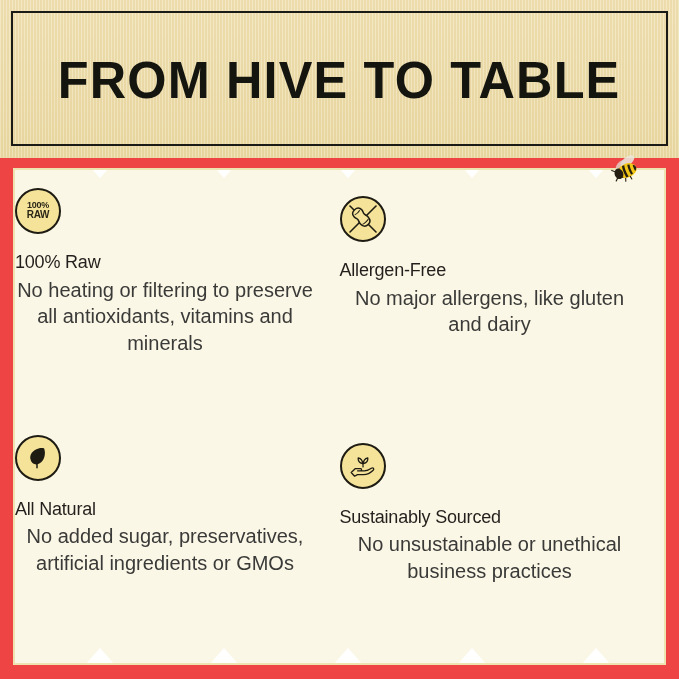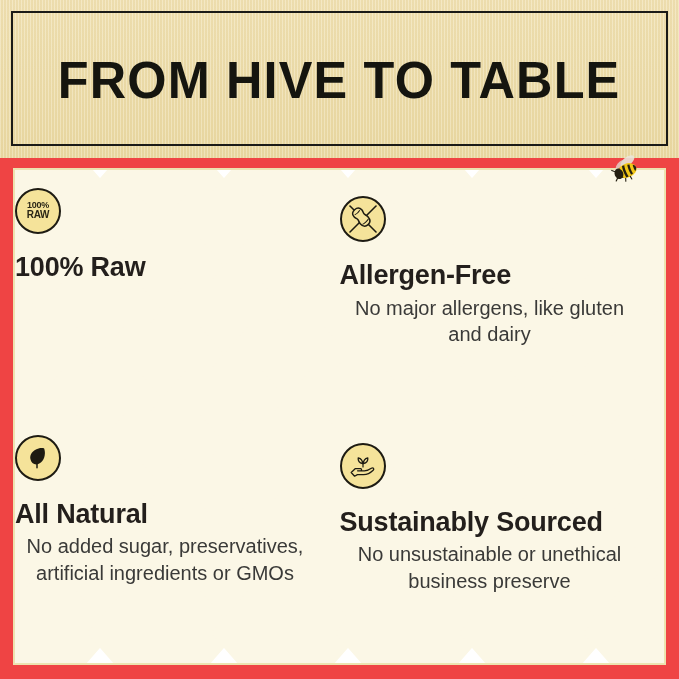--- a/index.html
+++ b/index.html
@@ -114,22 +114,22 @@
     color: #2a2616;
     text-align: center;
     line-height: 1.05;
     letter-spacing: -0.2px;
   }
   .badge-text .l1 { font-size: 9px; display:block; }
   .badge-text .l2 { font-size: 10px; display:block; }
 
   .feat-title {
     margin-top: 19px;
-    font-size: 27px;
-    font-weight: bold;
+    font-size: 18px;
+    font-weight: normal;
     color: #231f1c;
     letter-spacing: -0.2px;
     line-height: 1.1;
     text-align: center;
   }
   .feat-desc {
     margin-top: 4px;
     font-size: 20px;
     color: #3a3a38;
     text-align: center;
@@ -248,20 +248,21 @@
     <div class="grid">
 
       <div class="cell">
         <div class="icon-circle">
           <div class="badge-text">
             <span class="l1">100%</span>
             <span class="l2">RAW</span>
           </div>
         </div>
         <div class="feat-title">100% Raw</div>
+        <div class="feat-desc">No heating or filtering to preserve all antioxidants, vitamins and minerals</div>
       </div>
 
       <div class="cell r2">
         <div class="icon-circle">
           <svg width="40" height="40" viewBox="0 0 40 40" aria-hidden="true">
             <line x1="7" y1="7" x2="33" y2="33" stroke="#1d1b12" stroke-width="1.6" stroke-linecap="round"></line>
             <line x1="33" y1="7" x2="7" y2="33" stroke="#1d1b12" stroke-width="1.6" stroke-linecap="round"></line>
             <g transform="rotate(-42 20 20)">
               <path d="M20 7.5 C23.2 7.5 25.2 9.6 25.2 12.4 C25.2 14.4 24.2 15.6 24.2 17.2
                        C24.2 18.4 25.2 19.4 25.2 21.6 C25.2 25.2 23.2 27.6 20 27.6
@@ -292,21 +293,21 @@
           <svg width="30" height="30" viewBox="0 0 30 30" aria-hidden="true">
             <path d="M14.6 12.6 C14.6 9.6 12.6 7.4 10.2 6.8 C9.9 9.6 11.4 12.0 14.6 12.6 Z" fill="none" stroke="#1d1b12" stroke-width="1.3" stroke-linejoin="round"></path>
             <path d="M15.4 12.6 C15.4 9.6 17.4 7.4 19.8 6.8 C20.1 9.6 18.6 12.0 15.4 12.6 Z" fill="none" stroke="#1d1b12" stroke-width="1.3" stroke-linejoin="round"></path>
             <path d="M15 12.8 L15 16.0" fill="none" stroke="#1d1b12" stroke-width="1.2" stroke-linecap="round"></path>
             <path d="M3.2 21.5 L7.4 17.6 L12.6 17.6 C13.9 17.6 13.9 19.8 12.6 19.8 L9.6 19.8
                      L16.4 19.8 C18.9 19.8 21.4 18.6 23.4 17.2 C25.0 16.1 26.6 17.9 25.2 19.2
                      C22.6 21.7 19.0 23.6 15.6 23.6 L9.4 23.6 L6.6 25.2 Z" fill="none" stroke="#1d1b12" stroke-width="1.3" stroke-linejoin="round" stroke-linecap="round"></path>
           </svg>
         </div>
         <div class="feat-title">Sustainably Sourced</div>
-        <div class="feat-desc">No unsustainable or unethical business preserve</div>
+        <div class="feat-desc">No unsustainable or unethical business practices</div>
       </div>
 
     </div>
   </div>
 
   <svg class="bee" viewBox="0 0 36 32">
     <g transform="rotate(-22 18 16)">
       <ellipse cx="23" cy="7.5" rx="8" ry="4.2" fill="#e9e6dc" opacity="0.88" transform="rotate(-16 23 7.5)"></ellipse>
       <ellipse cx="15" cy="9" rx="6.5" ry="3.6" fill="#dedbd0" opacity="0.8" transform="rotate(-30 15 9)"></ellipse>
       <ellipse cx="19" cy="16" rx="10" ry="7" fill="#f2c716"></ellipse>

